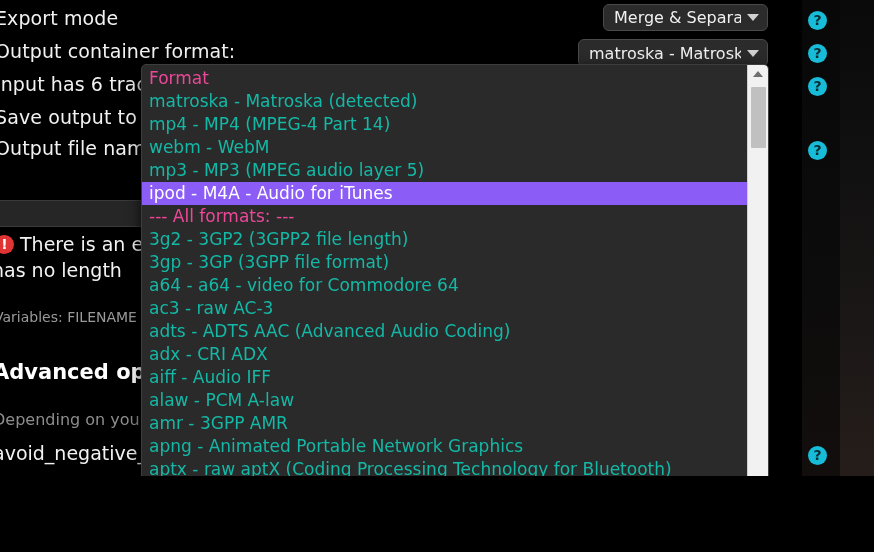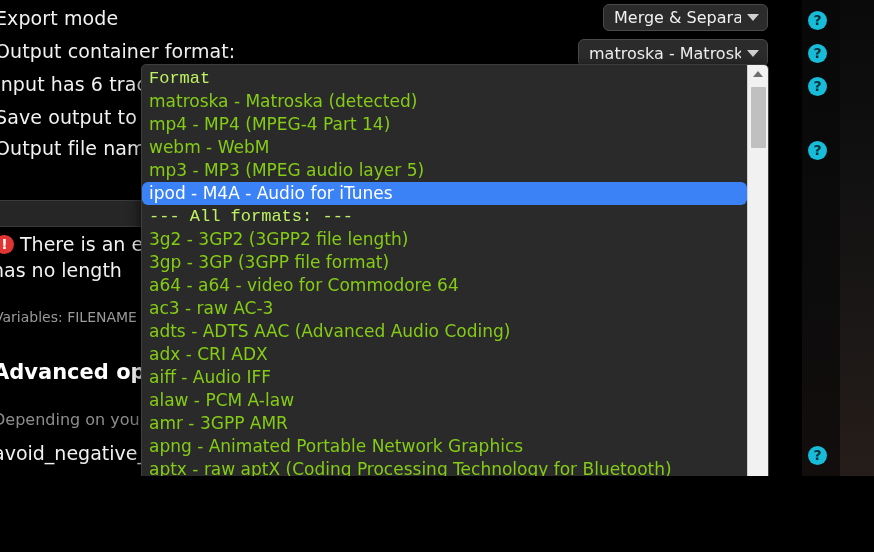--- a/index.html
+++ b/index.html
@@ -187,29 +187,28 @@
   .dropdown-list {
     flex: 1 1 auto;
     padding-top: 2px;
     overflow: hidden;
   }
   .dd-item {
     height: 23px;
     line-height: 23px;
     padding-left: 7px;
     font-size: 17px;
-    color: #84cc16;
+    color: #14b8a6;
     white-space: nowrap;
     overflow: hidden;
     box-sizing: border-box;
   }
   .dd-item.header,
   .dd-item.separator {
-    color: #bef264;
-    font-family: Liberation Mono, monospace;
+    color: #ec4899;
   }
   .dd-item.selected {
     background: #0d8bff;
     color: #ffffff;
   }
 
   
   .dd-scrollbar {
     flex: 0 0 auto;
     width: 21px;
@@ -294,21 +293,21 @@
       <div class="help-icon" style="left: 808px; top: 446px; background: rgb(23, 188, 216);">?</div>
     </div>
 
   <div class="dropdown">
     <div class="dropdown-list" id="dropdown-list">
         <div class="dd-item header">Format</div>
         <div class="dd-item">matroska - Matroska (detected)</div>
         <div class="dd-item">mp4 - MP4 (MPEG-4 Part 14)</div>
         <div class="dd-item">webm - WebM</div>
         <div class="dd-item">mp3 - MP3 (MPEG audio layer 5)</div>
-        <div class="dd-item selected" style="background: #3b82f6; border-radius: 6px;">ipod - M4A - Audio for iTunes</div>
+        <div class="dd-item selected" style="background: #8b5cf6;">ipod - M4A - Audio for iTunes</div>
         <div class="dd-item separator">--- All formats: ---</div>
         <div class="dd-item">3g2 - 3GP2 (3GPP2 file length)</div>
         <div class="dd-item">3gp - 3GP (3GPP file format)</div>
         <div class="dd-item">a64 - a64 - video for Commodore 64</div>
         <div class="dd-item">ac3 - raw AC-3</div>
         <div class="dd-item">adts - ADTS AAC (Advanced Audio Coding)</div>
         <div class="dd-item">adx - CRI ADX</div>
         <div class="dd-item">aiff - Audio IFF</div>
         <div class="dd-item">alaw - PCM A-law</div>
         <div class="dd-item">amr - 3GPP AMR</div>

